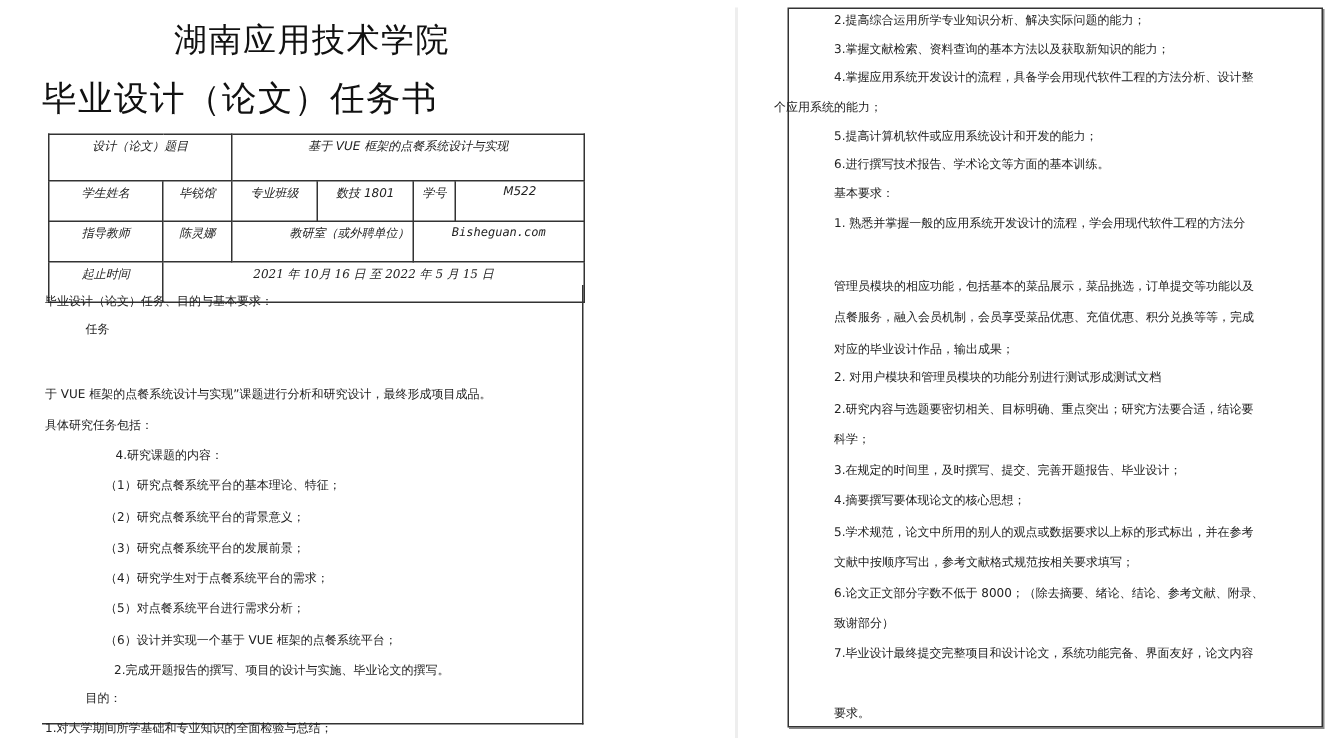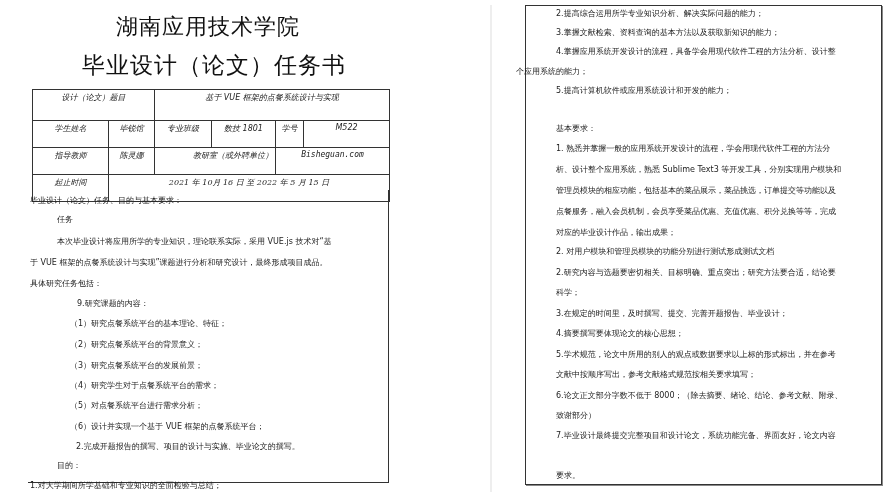--- a/index.html
+++ b/index.html
@@ -3,21 +3,21 @@
 <meta charset="utf-8">
 <style>
   html, body { margin:0; padding:0; }
   body { width:888px; height:492px; background:#ffffff; position:relative; overflow:hidden;
          font-family:"DejaVu Sans", sans-serif; color:#222; }
   .page { position:absolute; background:#fff; }
   #left-page { left:0; top:0; width:372px; height:492px;margin-left:28px; }
   #right-page { left:525px; top:5px; width:355px; height:478px; border:1px solid #333; box-shadow:1px 1px 0 #888; }
   .divider { position:absolute; left:490px; top:5px; width:2px; height:487px; background:#eeeeee; }
   .title1 { position:absolute; left:0; width:360px; top:12px; text-align:center; font-family:"DejaVu Serif", serif; font-size:22px; letter-spacing:1px; color:#111; }
-  .title2 { position:absolute; left:0; width:372px; top:50px; text-align:center; font-family:"DejaVu Serif", serif; font-size:23px; letter-spacing:1px; color:#111; }
+  .title2 { position:absolute; left:0; width:372px; top:50px; text-align:left; font-family:"DejaVu Serif", serif; font-size:23px; letter-spacing:1px; color:#111; }
   table.info { position:absolute; left:4px; top:89px; width:357px; border-collapse:collapse; font-size:8px; table-layout:fixed; }
   table.info td { border:1px solid #333; vertical-align:top; text-align:center; padding:2px 2px; height:22px; white-space:nowrap; overflow:hidden;font-style:italic; }
   .body-box { position:absolute; left:0; top:190px; width:360px; height:292px; border:1px solid #333; border-left:none; border-top:none; }
   .line { position:absolute; font-size:8px; white-space:nowrap; color:#222; }
   .rline { position:absolute; font-size:8px; white-space:nowrap; color:#222;text-align:center; }
 </style>
 </head>
 <body>
 
 <div class="page" id="left-page">
@@ -55,47 +55,46 @@
     <tr>
       <td>起止时间</td>
       <td colspan="5" style="font-family:'DejaVu Serif', serif">2021 年 10月 16 日 至 2022 年 5 月 15 日</td>
     </tr>
   </tbody>
     </table>
 
   <div class="body-box">
     <div class="line" style="left:2px;top:5px">毕业设计（论文）任务、目的与基本要求：</div>
     <div class="line" style="left:29px;top:24px">任务</div>
-    <div class="line" style="left:29px;top:46px">本次毕业设计将应用所学的专业知识，理论联系实际，采用 VUE.js 技术对“基</div>
     <div class="line" style="left:2px;top:67px">于 VUE 框架的点餐系统设计与实现”课题进行分析和研究设计，最终形成项目成品。</div>
     <div class="line" style="left:2px;top:88px">具体研究任务包括：</div>
-    <div class="line" style="left:49px;top:108px">9.研究课题的内容：</div>
+    <div class="line" style="left:49px;top:108px">4.研究课题的内容：</div>
     <div class="line" style="left:42px;top:128px">（1）研究点餐系统平台的基本理论、特征；</div>
     <div class="line" style="left:42px;top:149px">（2）研究点餐系统平台的背景意义；</div>
     <div class="line" style="left:42px;top:170px">（3）研究点餐系统平台的发展前景；</div>
     <div class="line" style="left:42px;top:190px">（4）研究学生对于点餐系统平台的需求；</div>
     <div class="line" style="left:42px;top:210px">（5）对点餐系统平台进行需求分析；</div>
     <div class="line" style="left:42px;top:231px">（6）设计并实现一个基于 VUE 框架的点餐系统平台；</div>
     <div class="line" style="left:48px;top:251px">2.完成开题报告的撰写、项目的设计与实施、毕业论文的撰写。</div>
     <div class="line" style="left:29px;top:270px">目的：</div>
     <div class="line" style="left:2px;top:290px">1.对大学期间所学基础和专业知识的全面检验与总结；</div>
   </div>
 </div>
 
 <div class="divider"></div>
 
 <div class="page" id="right-page">
   <div class="rline" style="left:30px;top:2px">2.提高综合运用所学专业知识分析、解决实际问题的能力；</div>
   <div class="rline" style="left:30px;top:21px">3.掌握文献检索、资料查询的基本方法以及获取新知识的能力；</div>
   <div class="rline" style="left:30px;top:40px">4.掌握应用系统开发设计的流程，具备学会用现代软件工程的方法分析、设计整</div>
   <div class="rline" style="left:-10px;top:60px">个应用系统的能力；</div>
   <div class="rline" style="left:30px;top:79px">5.提高计算机软件或应用系统设计和开发的能力；</div>
+  <div class="rline" style="left:30px;top:98px">6.进行撰写技术报告、学术论文等方面的基本训练。</div>
   <div class="rline" style="left:30px;top:117px">基本要求：</div>
   <div class="rline" style="left:30px;top:137px">1. 熟悉并掌握一般的应用系统开发设计的流程，学会用现代软件工程的方法分</div>
-  <div class="rline" style="left:30px;top:158px">析、设计整个应用系统，熟悉 Sublime Text3 等开发工具，分别实现用户模块和</div>
   <div class="rline" style="left:30px;top:179px">管理员模块的相应功能，包括基本的菜品展示，菜品挑选，订单提交等功能以及</div>
   <div class="rline" style="left:30px;top:200px">点餐服务，融入会员机制，会员享受菜品优惠、充值优惠、积分兑换等等，完成</div>
   <div class="rline" style="left:30px;top:221px">对应的毕业设计作品，输出成果；</div>
   <div class="rline" style="left:30px;top:240px">2. 对用户模块和管理员模块的功能分别进行测试形成测试文档</div>
   <div class="rline" style="left:30px;top:261px">2.研究内容与选题要密切相关、目标明确、重点突出；研究方法要合适，结论要</div>
   <div class="rline" style="left:30px;top:281px">科学；</div>
   <div class="rline" style="left:30px;top:302px">3.在规定的时间里，及时撰写、提交、完善开题报告、毕业设计；</div>
   <div class="rline" style="left:30px;top:322px">4.摘要撰写要体现论文的核心思想；</div>
   <div class="rline" style="left:30px;top:343px">5.学术规范，论文中所用的别人的观点或数据要求以上标的形式标出，并在参考</div>
   <div class="rline" style="left:30px;top:363px">文献中按顺序写出，参考文献格式规范按相关要求填写；</div>

